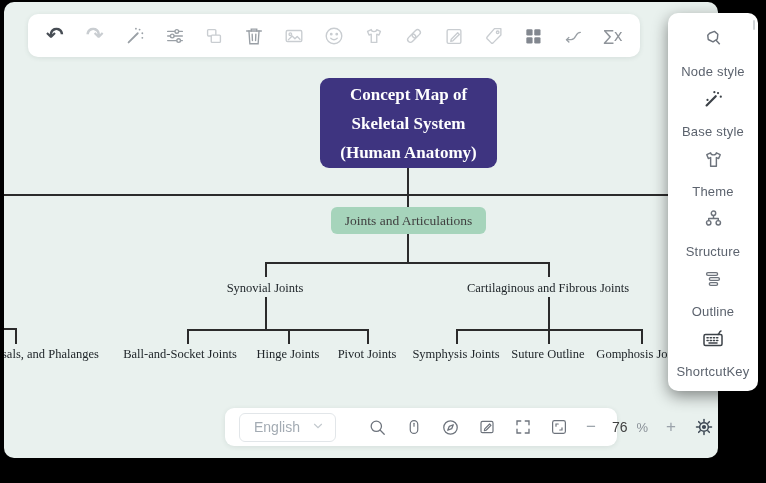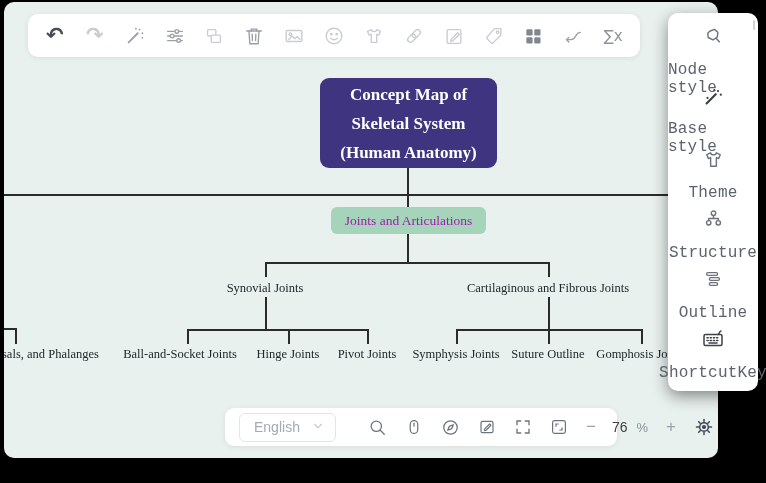--- a/index.html
+++ b/index.html
@@ -32,33 +32,33 @@
   .map{position:absolute;inset:0;font-family:"Liberation Serif",serif;color:#20262a;}
   .hline,.vline{position:absolute;background:var(--line);}
   .hline{height:2px;}
   .vline{width:2px;}
   .root-node{position:absolute;left:316px;top:76px;width:177px;height:90px;
     background:var(--root_fill);border-radius:9px;color:var(--root_text);
     display:flex;flex-direction:column;align-items:center;justify-content:center;
     font-weight:bold;font-size:17px;line-height:29px;text-align:center;}
   .l1-node{position:absolute;left:327px;top:205px;width:155px;height:27px;
     background:var(--node_fill);border-radius:6px;display:flex;align-items:center;
-    justify-content:center;font-size:13.5px;color:#a21caf;}
+    justify-content:center;font-size:13.5px;color:#404040;}
   .map-label{position:absolute;white-space:nowrap;font-size:12.5px;transform:translateX(-50%);}
   .map-label.left-cut{transform:none;}
 
   
   .right-panel{position:absolute;left:668px;top:13px;width:90px;height:378px;
     background:var(--panel_bg);border-radius:10px;z-index:20;
     box-shadow:0 5px 16px rgba(0,0,0,.45);padding-top:13px;
     display:flex;flex-direction:column;align-items:center;}
   .rp-item{width:100%;height:60px;display:flex;flex-direction:column;align-items:center;
     justify-content:flex-start;cursor:pointer;}
   .rp-item .rp-icon{height:26px;display:flex;align-items:center;justify-content:center;color:#6d737c;}
-  .rp-item .rp-label{font-size:16px;color:var(--ui_text);margin-top:12px;letter-spacing:.2px;font-family:Liberation Mono, monospace;}
+  .rp-item .rp-label{font-size:13px;color:var(--ui_text);margin-top:12px;letter-spacing:.2px;}
   .rp-scroll{position:absolute;right:3px;top:7px;width:2px;height:10px;background:#cfd3d6;border-radius:1px;}
 
   
   .bottom-toolbar{position:absolute;left:221px;top:406px;width:392px;height:38px;
     background:var(--panel_bg);border-radius:9px;display:flex;align-items:center;
     box-shadow:0 1px 5px rgba(40,70,60,.10);padding:0 16px 0 14px;z-index:5;}
   .lang-select{height:29px;min-width:97px;border:1px solid #e2e6e9;border-radius:6px;
     display:flex;align-items:center;justify-content:space-between;padding:0 10px 0 14px;
     color:#a3abb3;font-size:14px;cursor:pointer;margin-right:14px;}
   .lang-select .chev{color:#c3c9ce;}

